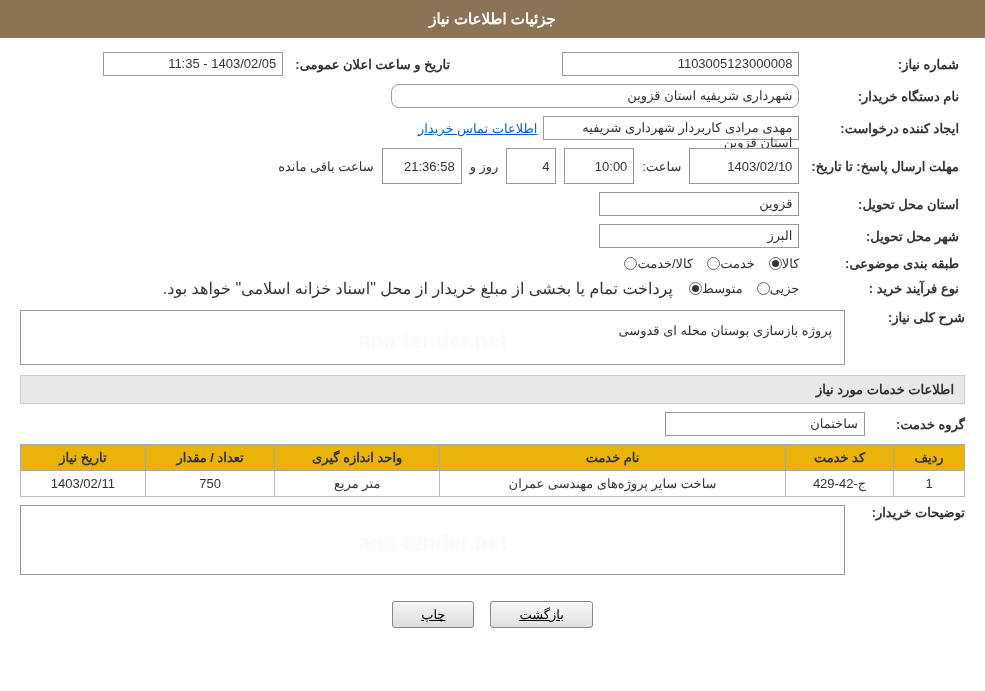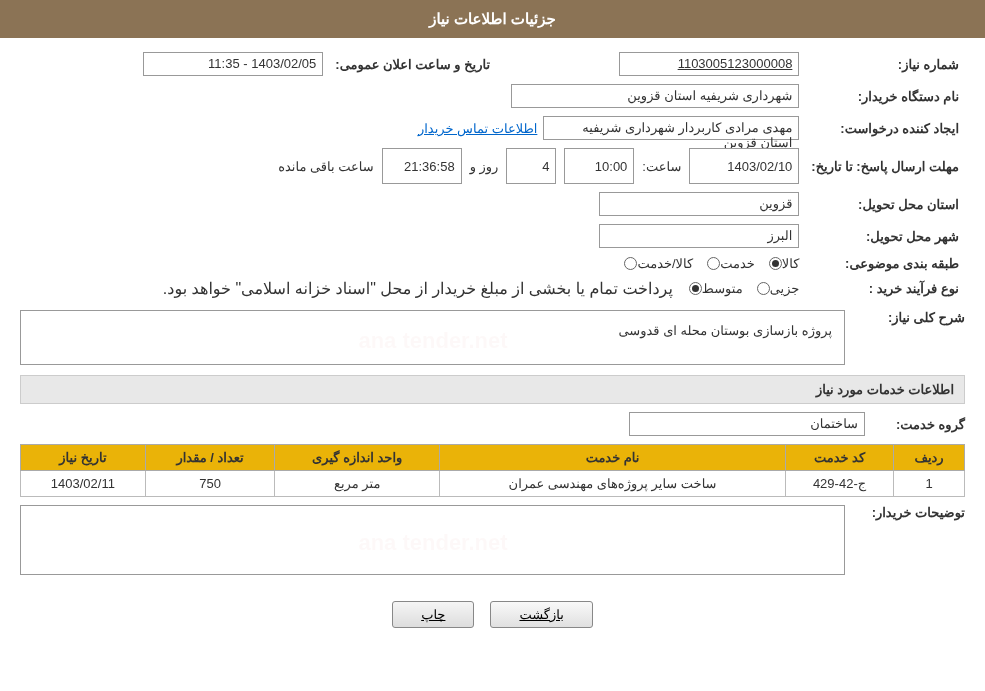--- a/index.html
+++ b/index.html
@@ -183,32 +183,32 @@
   </div>
 
   <div class="content">
 
     <table class="form-table">
       <tbody>
 
         <tr>
           <td class="label-cell">شماره نیاز:</td>
           <td>
-            <div class="input-box" style="width:180px;text-decoration:underline;">1103005123000008</div>
+            <div class="input-box" style="width:237px;">1103005123000008</div>
           </td>
           <td class="label-cell" style="width:160px;">تاریخ و ساعت اعلان عمومی:</td>
           <td>
             <div class="input-box" style="width:180px;">1403/02/05 - 11:35</div>
           </td>
         </tr>
 
         <tr>
           <td class="label-cell">نام دستگاه خریدار:</td>
           <td colspan="3">
-            <div class="input-box" style="width:288px;">شهرداری شریفیه استان قزوین</div>
+            <div class="input-box" style="width:408px;border-radius:8px;">شهرداری شریفیه استان قزوین</div>
           </td>
         </tr>
 
         <tr>
           <td class="label-cell">ایجاد کننده درخواست:</td>
           <td colspan="3">
             <div class="row-flex">
               <div class="input-box" style="width:256px;">مهدی مرادی کاربردار شهرداری شریفیه استان قزوین</div>
               <span class="link-blue">اطلاعات تماس خریدار</span>
             </div>
@@ -292,21 +292,21 @@
           <text x="100" y="35" text-anchor="middle" font-size="22" fill="#c0392b" font-family="Arial" font-weight="bold" opacity="0.3">ana tender.net</text>
         </svg>
         <div class="watermark-content" style="text-align:right; direction:rtl;">پروژه بازسازی بوستان محله ای قدوسی</div>
       </div>
     </div>
 
     <div class="section-subtitle">اطلاعات خدمات مورد نیاز</div>
 
     <div style="display:flex; align-items:center; gap:10px; margin-bottom:8px;">
       <span style="font-weight:bold; min-width:90px; text-align:right;">گروه خدمت:</span>
-      <div class="input-box" style="width:236px;padding-left:25px;">ساختمان</div>
+      <div class="input-box" style="width:200px;padding-left:25px;">ساختمان</div>
     </div>
 
     <table class="data-table">
       <thead>
         <tr>
           <th>ردیف</th>
           <th>کد خدمت</th>
           <th>نام خدمت</th>
           <th>واحد اندازه گیری</th>
           <th>تعداد / مقدار</th>

